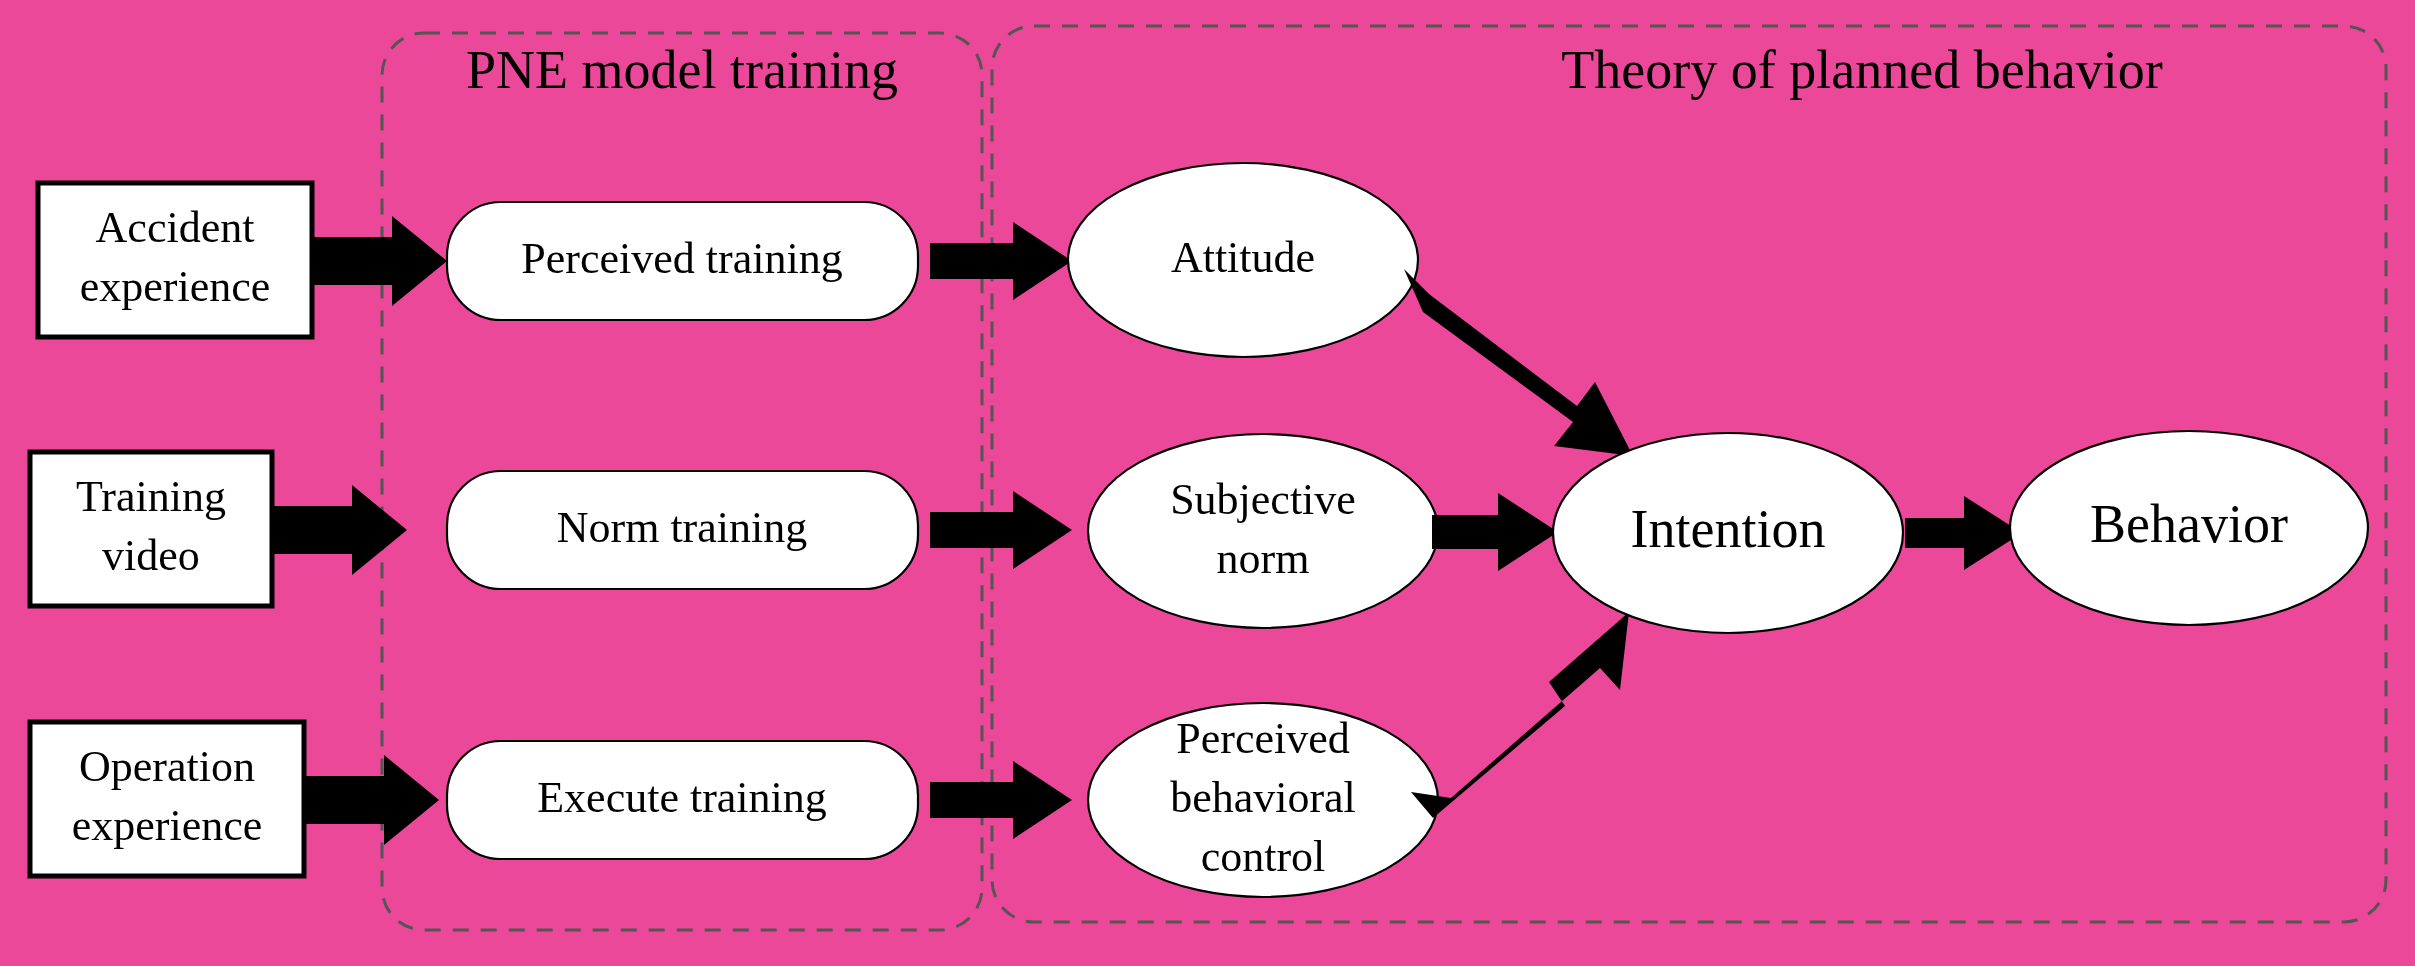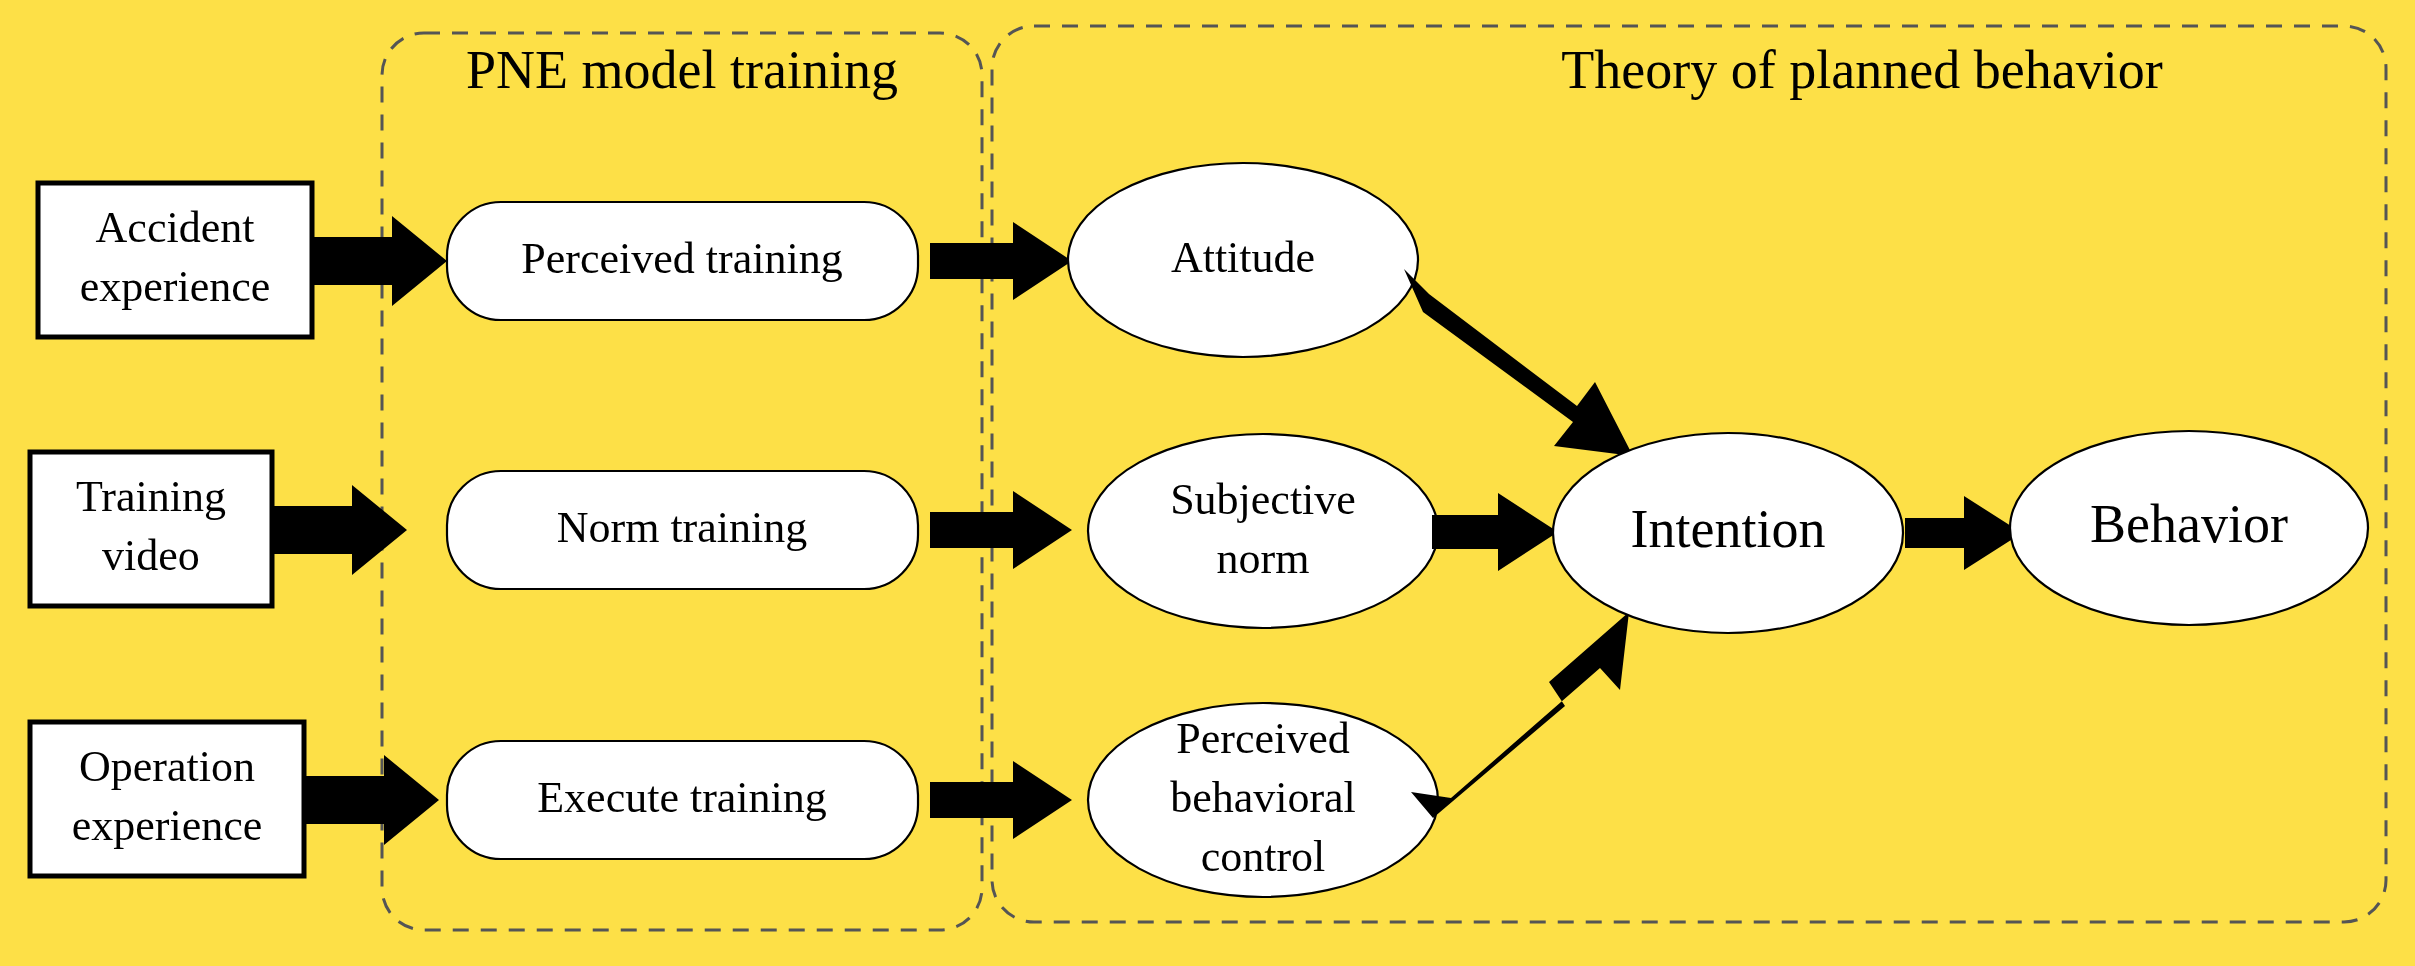--- a/index.html
+++ b/index.html
@@ -7,21 +7,21 @@
     padding: 0;
     background: #ffffff;
   }
   body {
     font-family: "Liberation Serif", "DejaVu Serif", serif;
   }
   #canvas-wrap {
     position: relative;
     width: 2415px;
     height: 966px;
-    background: #fde047;
+    background: #ec4899;
     overflow: hidden;
   }
   svg#diagram {
     display: block;
     width: 2415px;
     height: 966px;
   }
   .node-label {
     font-family: "Liberation Serif", "DejaVu Serif", serif;
     fill: #000000;

